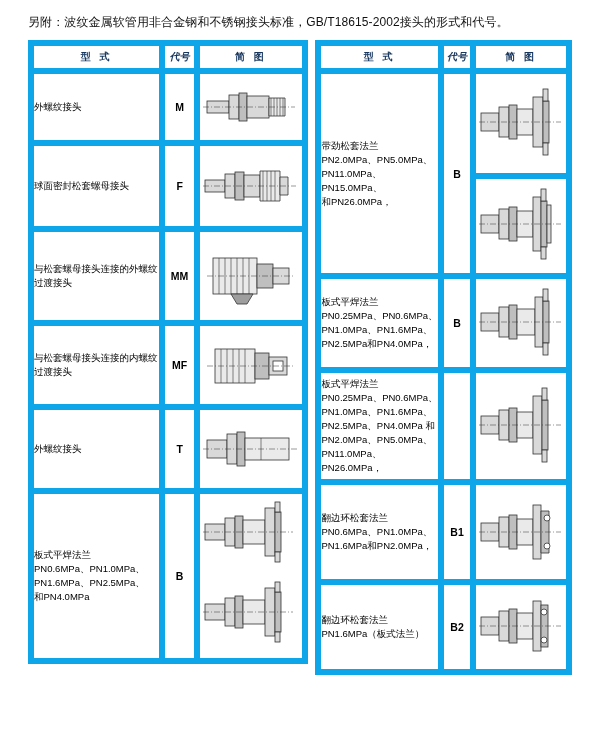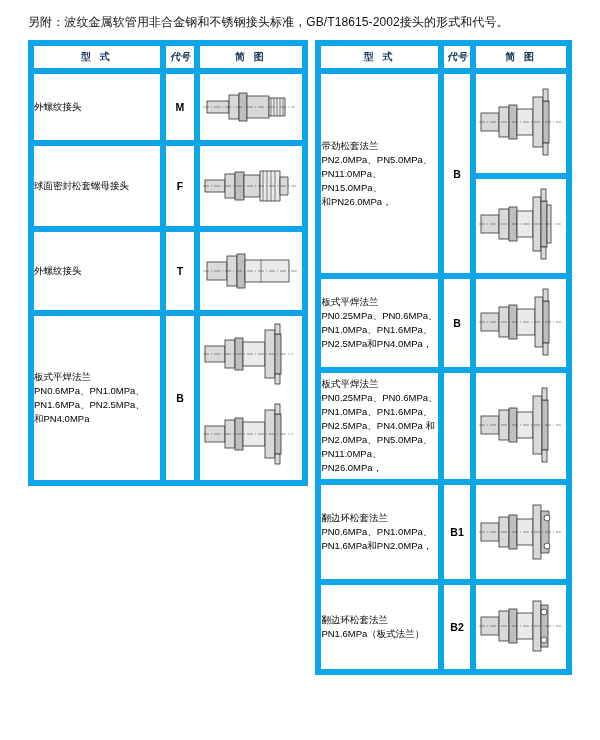--- a/index.html
+++ b/index.html
@@ -146,21 +146,66 @@
                 <line x1="66" y1="16" x2="66" y2="46"></line>
                 <line x1="70" y1="16" x2="70" y2="46"></line>
                 <line x1="74" y1="16" x2="74" y2="46"></line>
               </g>
               <line x1="2" y1="31" x2="95" y2="31" stroke-dasharray="6 2 1 2" stroke-width="0.5"></line>
             </g>
           </svg>
         </td>
       </tr>
 
-
+      <tr style="height:94px">
+        <td class="celltext">与松套螺母接头连接的外螺纹过渡接头</td>
+        <td class="code">MM</td>
+        <td class="fig">
+          <svg width="100" height="72" viewBox="0 0 100 72">
+            <g stroke="#333" stroke-width="0.8" fill="#d9d9d9">
+              <rect x="12" y="18" width="44" height="36" fill="#eaeaea"></rect>
+              <g stroke-width="0.6">
+                <line x1="18" y1="18" x2="18" y2="54"></line>
+                <line x1="24" y1="18" x2="24" y2="54"></line>
+                <line x1="30" y1="18" x2="30" y2="54"></line>
+                <line x1="36" y1="18" x2="36" y2="54"></line>
+                <line x1="42" y1="18" x2="42" y2="54"></line>
+                <line x1="48" y1="18" x2="48" y2="54"></line>
+              </g>
+              <rect x="56" y="24" width="16" height="24" fill="#bfbfbf"></rect>
+              <rect x="72" y="28" width="16" height="16"></rect>
+              <path d="M30 54 l6 10 h10 l6 -10 z" fill="#9e9e9e"></path>
+              <line x1="6" y1="36" x2="94" y2="36" stroke-dasharray="6 2 1 2" stroke-width="0.5"></line>
+            </g>
+          </svg>
+        </td>
+      </tr>
+
+      <tr class="yellow" style="height:84px">
+        <td class="celltext yellow">与松套螺母接头连接的内螺纹过渡接头</td>
+        <td class="code yellow">MF</td>
+        <td class="fig yellow">
+          <svg width="100" height="64" viewBox="0 0 100 64">
+            <g stroke="#333" stroke-width="0.8" fill="#d9d9d9">
+              <rect x="14" y="16" width="40" height="34" fill="#eaeaea"></rect>
+              <g stroke-width="0.6">
+                <line x1="20" y1="16" x2="20" y2="50"></line>
+                <line x1="26" y1="16" x2="26" y2="50"></line>
+                <line x1="32" y1="16" x2="32" y2="50"></line>
+                <line x1="38" y1="16" x2="38" y2="50"></line>
+                <line x1="44" y1="16" x2="44" y2="50"></line>
+              </g>
+              <rect x="54" y="20" width="14" height="26" fill="#bfbfbf"></rect>
+              <rect x="68" y="24" width="18" height="18"></rect>
+              <rect x="72" y="28" width="10" height="10" fill="#fff"></rect>
+              <line x1="6" y1="33" x2="94" y2="33" stroke-dasharray="6 2 1 2" stroke-width="0.5"></line>
+            </g>
+          </svg>
+        </td>
+      </tr>
 
       <tr style="height:84px">
         <td class="celltext">外螺纹接头</td>
         <td class="code">T</td>
         <td class="fig">
           <svg width="100" height="58" viewBox="0 0 100 58">
             <g stroke="#333" stroke-width="0.8" fill="#d9d9d9">
               <rect x="6" y="20" width="20" height="18"></rect>
               <rect x="26" y="14" width="10" height="30"></rect>
               <rect x="36" y="12" width="8" height="34" fill="#bfbfbf"></rect>

